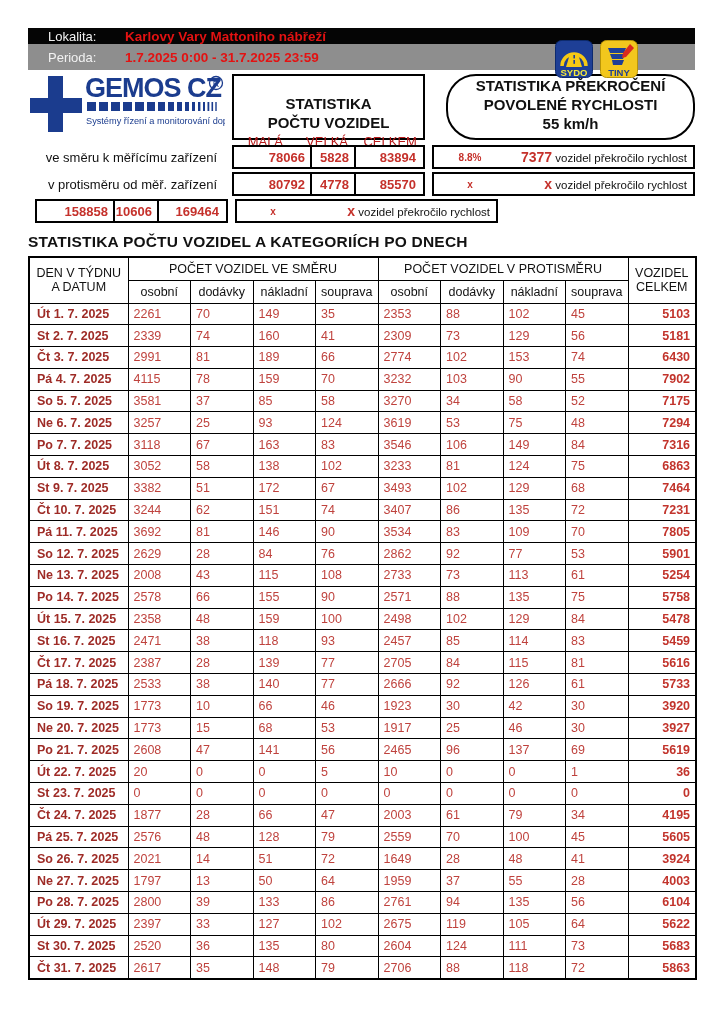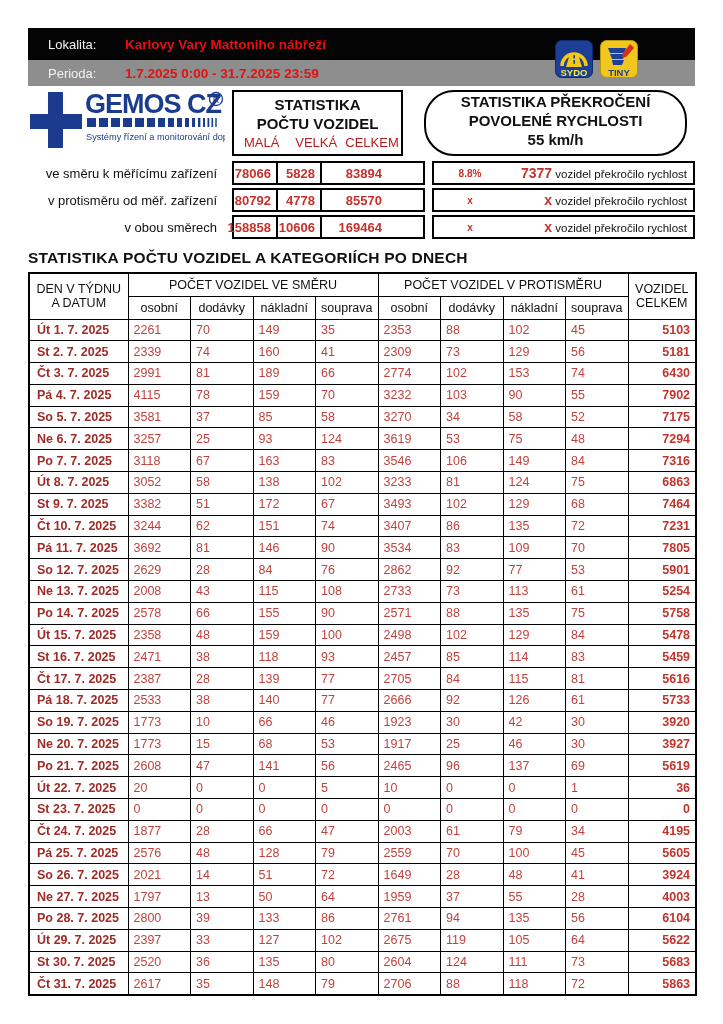--- a/index.html
+++ b/index.html
@@ -7,51 +7,51 @@
   body {
     width:723px; height:1024px;
     font-family:"Liberation Sans", sans-serif;
     color:#111; overflow:hidden;
   }
   .page { width:723px; height:1024px; padding:28px 28px 0 28px; position:relative; }
 
   
   .topbars { position:relative; width:667px; }
   .bar { display:flex; align-items:center; }
-  .bar-black { background:#050505; height:32px; }
+  .bar-black { background:#050505; height:16px; }
   .bar-gray  { background:#8e8e8e; height:26px; }
   .bar-label { color:#f2f2f2; font-size:13px; padding-left:20px; width:97px; }
   .bar-value { color:#e31212; font-size:13.5px; font-weight:bold; }
   .badges { position:absolute; top:12px; right:57px; display:flex; gap:7px; }
   .badge  { width:38px; height:38px; display:block; }
 
   
   .header-row { display:flex; margin-top:4px; height:66px; }
   .gemos-box { width:197px; position:relative; }
   .titlebox { border:2px solid #000; background:#fff; }
-  .tb-left  { width:171px; margin-left:7px; padding-top:3px; }
+  .tb-left  { width:193px; margin-left:7px; padding-top:18px; }
   .tb-right { width:263px; margin-left:21px; padding-top:0;border-radius:30px; }
   .tb-line  { text-align:center; font-weight:bold; font-size:15px; line-height:19px; color:#111; }
   .tb-cols  { display:flex; margin-top:2px; }
   .tb-col   { font-size:13px; text-align:center; color:#b91c1c; }
   .tb-col:nth-child(1){ width:64px; }
   .tb-col:nth-child(2){ width:62px; }
   .tb-col:nth-child(3){ width:67px; }
 
   
   .summary { margin-top:5px; }
   .s-row { display:flex; align-items:stretch; height:24px; margin-bottom:3px; }
   .s-label { width:197px; font-size:13px; text-align:right; padding-right:8px;
              display:flex; align-items:center; justify-content:flex-end; color:#111; }
   .s-vals { width:193px; margin-left:7px; border:2px solid #000; display:flex; }
   .s-cell { border-left:2px solid #000; display:flex; align-items:center;
             justify-content:flex-end; padding-right:5px;
             font-weight:bold; font-size:13px; color:#c5312b; }
   .s-cell:first-child { border-left:none; }
-  .s-cell.c1 { width:42px; } .s-cell.c2 { width:44px; } .s-cell.c3 { width:67px; }
+  .s-cell.c1 { width:76px; } .s-cell.c2 { width:44px; } .s-cell.c3 { width:67px; }
   .s-speed { width:263px; margin-left:7px; border:2px solid #000; display:flex; align-items:center; }
   .s-pct  { width:72px; text-align:center; font-weight:bold; font-size:10px; color:#c5312b; }
   .s-cnt  { flex:1; text-align:right; padding-right:6px; font-size:11.5px; color:#111; }
   .s-cnt b { font-size:14px; color:#c5312b; }
 
   
   .section-title { margin-top:10px; font-size:15.5px; font-weight:bold; color:#111; letter-spacing:.2px; }
   table.main { margin-top:5px; width:667px; border-collapse:collapse; table-layout:fixed;
                border:2px solid #000; }
   table.main th, table.main td { border:1.5px solid #000; overflow:hidden; white-space:nowrap; }
@@ -165,21 +165,20 @@
         <div class="s-cell c2">4778</div>
         <div class="s-cell c3">85570</div>
       </div>
       <div class="s-speed">
         <div class="s-pct">x</div>
         <div class="s-cnt"><b>x</b> <span>vozidel překročilo rychlost</span></div>
       </div>
     </div>
 
     <div class="s-row">
-      <div class="s-label">v obou směrech</div>
       <div class="s-vals">
         <div class="s-cell c1">158858</div>
         <div class="s-cell c2">10606</div>
         <div class="s-cell c3">169464</div>
       </div>
       <div class="s-speed">
         <div class="s-pct">x</div>
         <div class="s-cnt"><b>x</b> <span>vozidel překročilo rychlost</span></div>
       </div>
     </div>

